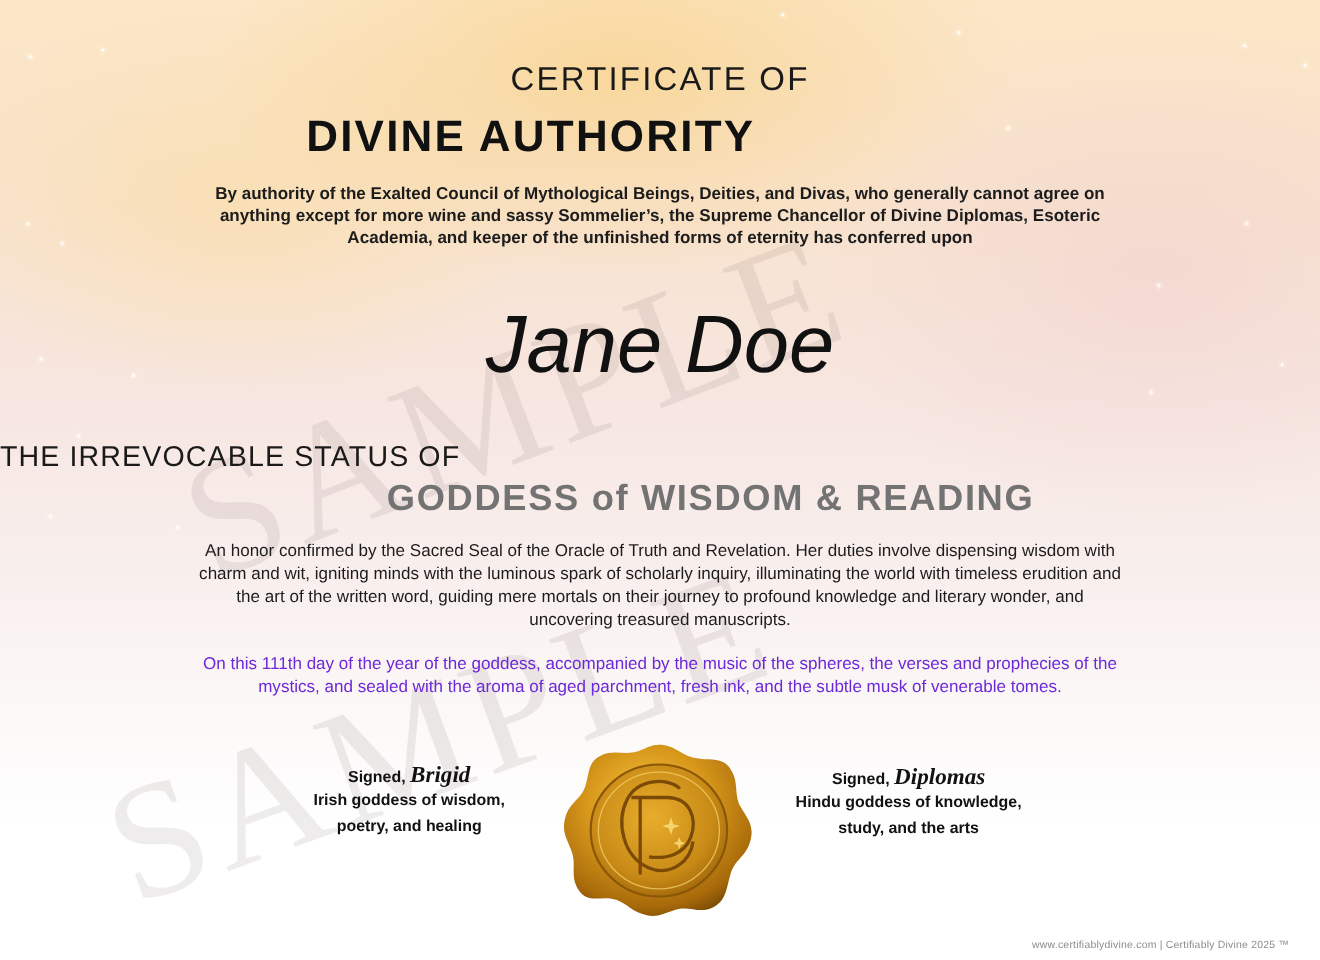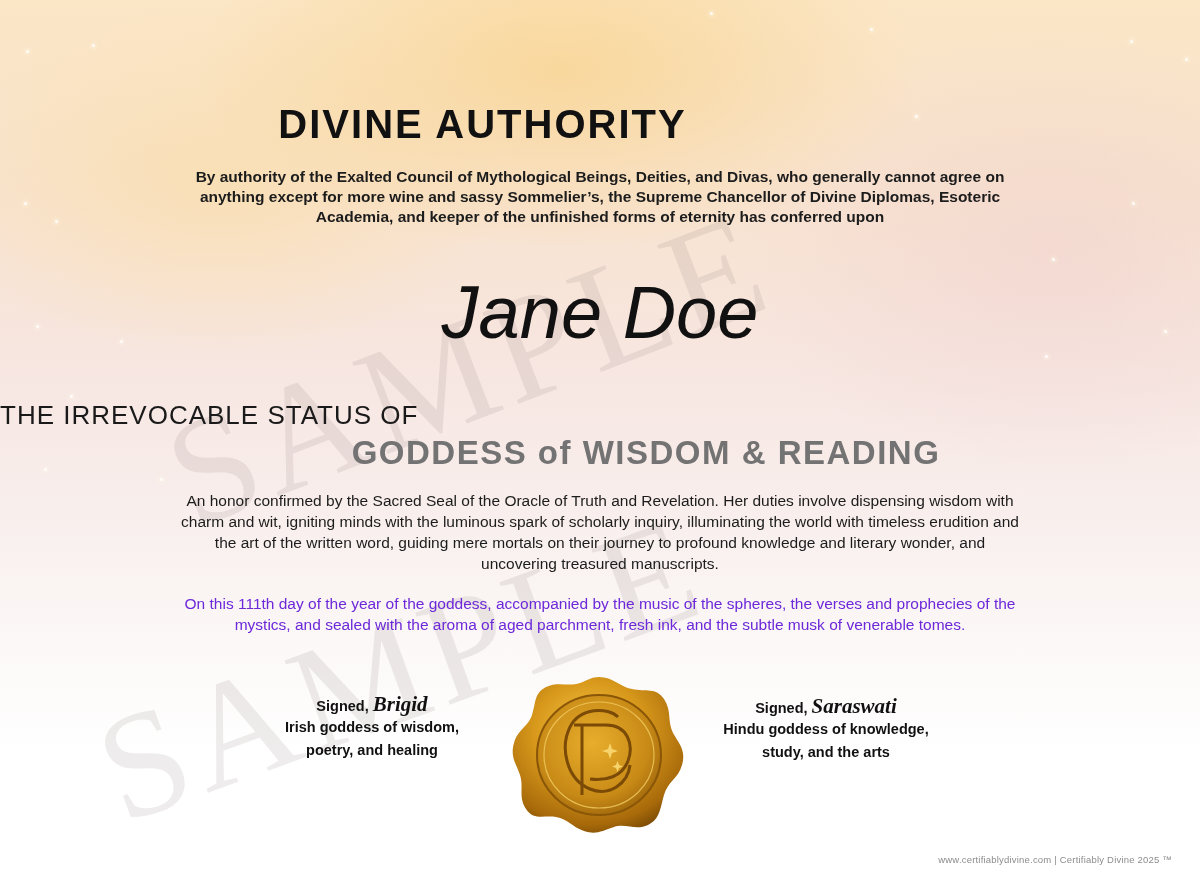--- a/index.html
+++ b/index.html
@@ -114,20 +114,21 @@
   <span class="sparkle" style="left:1045px;top:355px"></span>
   <span class="sparkle" style="left:710px;top:12px"></span>
   <span class="sparkle" style="left:160px;top:478px"></span>
   <span class="sparkle" style="left:44px;top:468px"></span>
 </div>
 
 <div class="watermark wm1">SAMPLE</div>
 <div class="watermark wm2">SAMPLE</div>
 
 <div class="content">
+  <div class="cert-of">CERTIFICATE OF</div>
   <div class="cert-title">DIVINE AUTHORITY</div>
 
   <p class="intro">By authority of the Exalted Council of Mythological Beings, Deities, and Divas, who generally cannot agree on anything except for more wine and sassy Sommelier’s, the Supreme Chancellor of Divine Diplomas, Esoteric Academia, and keeper of the unfinished forms of eternity has conferred upon</p>
 
   <div class="recipient">Jane Doe</div>
 
   <div class="status-of">THE IRREVOCABLE STATUS OF</div>
   <div class="status-title">GODDESS of WISDOM &amp; READING</div>
 
   <p class="duties">An honor confirmed by the Sacred Seal of the Oracle of Truth and Revelation. Her duties involve dispensing wisdom with charm and wit, igniting minds with the luminous spark of scholarly inquiry, illuminating the world with timeless erudition and the art of the written word, guiding mere mortals on their journey to profound knowledge and literary wonder, and uncovering treasured manuscripts.</p>
@@ -160,19 +161,19 @@
       <ellipse cx="89" cy="82" rx="55" ry="53" fill="none" stroke="#f3cc62" stroke-width="1.2" opacity="0.8"></ellipse>
       <path d="M108 44 C98 34 70 34 60 54 C50 74 56 106 80 116 C100 124 118 110 120 92" fill="none" stroke="#7a4a06" stroke-width="3"></path>
       <path d="M72 52 L72 122 M64 52 L96 52 C118 52 124 72 118 88 C112 104 96 108 80 106" fill="none" stroke="#7a4a06" stroke-width="3"></path>
       <path d="M98 76 l2 -6 l2 6 l6 2 l-6 2 l-2 6 l-2 -6 l-6 -2 z" fill="#f7d46b"></path>
       <path d="M106 92 l1.5 -4 l1.5 4 l4 1.5 l-4 1.5 l-1.5 4 l-1.5 -4 l-4 -1.5 z" fill="#f7d46b"></path>
     </svg>
   </div>
 
   <div class="signer signer-right">
     <span>Signed,</span>
-    <span class="sig-name">Saraswati</span><br>
+    <span class="sig-name">Diplomas</span><br>
     <span>Hindu goddess of knowledge,</span>
     <span class="line2">study, and the arts</span>
   </div>
 
   <div class="footer">www.certifiablydivine.com | Certifiably Divine 2025 ™</div>
 </div>
 
 </body></html>

